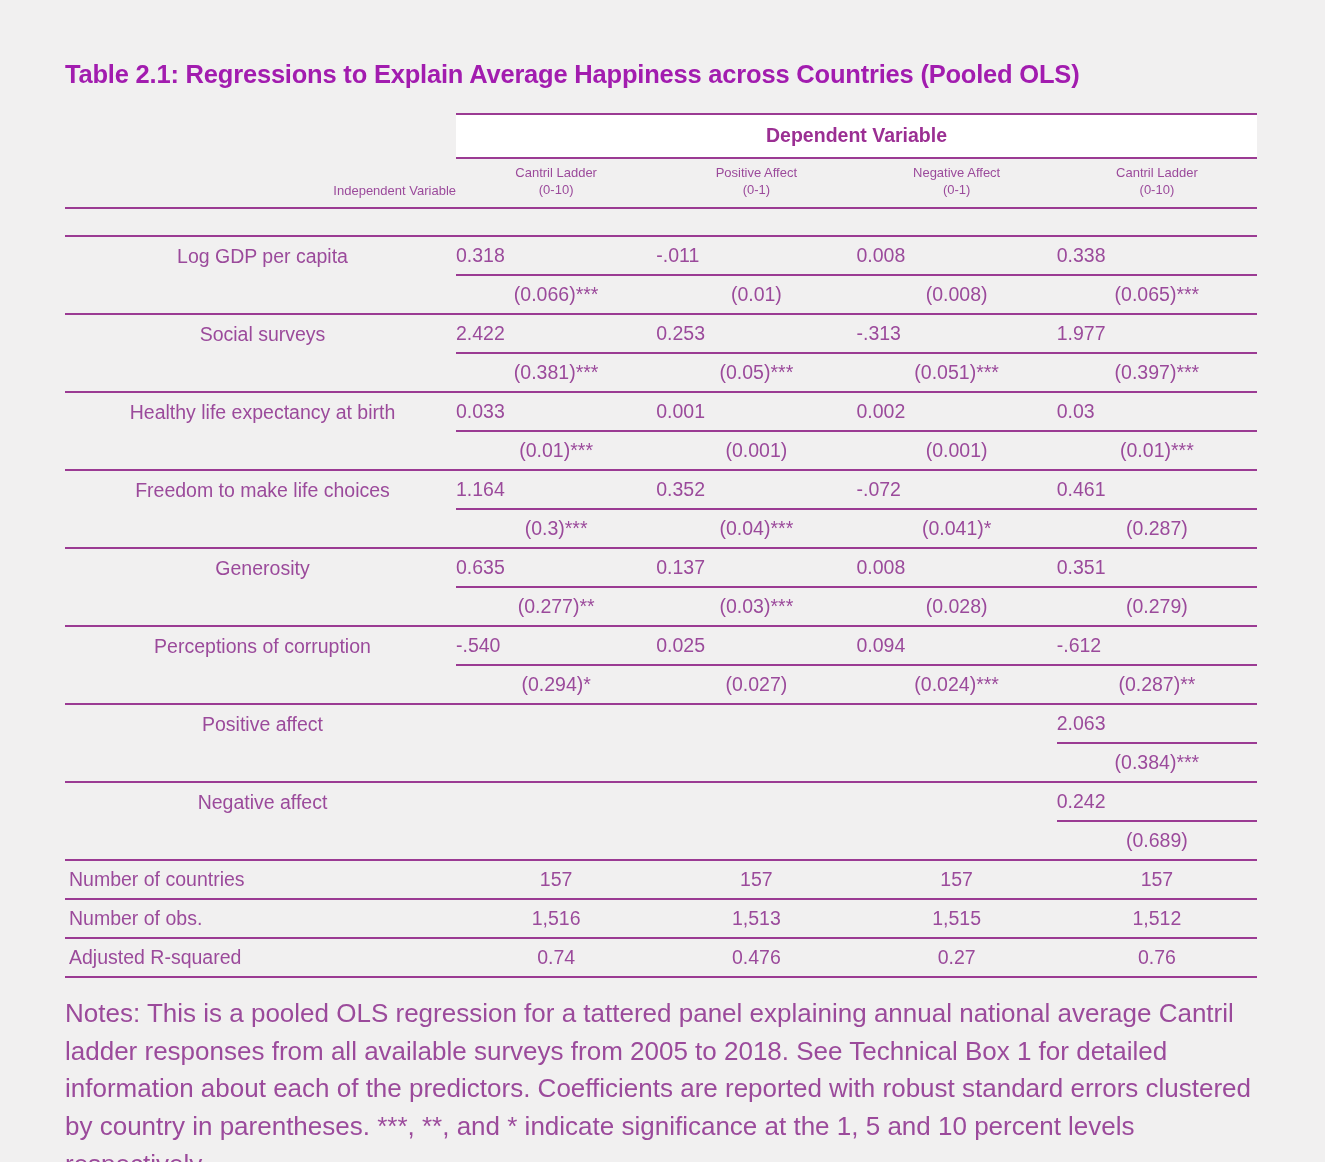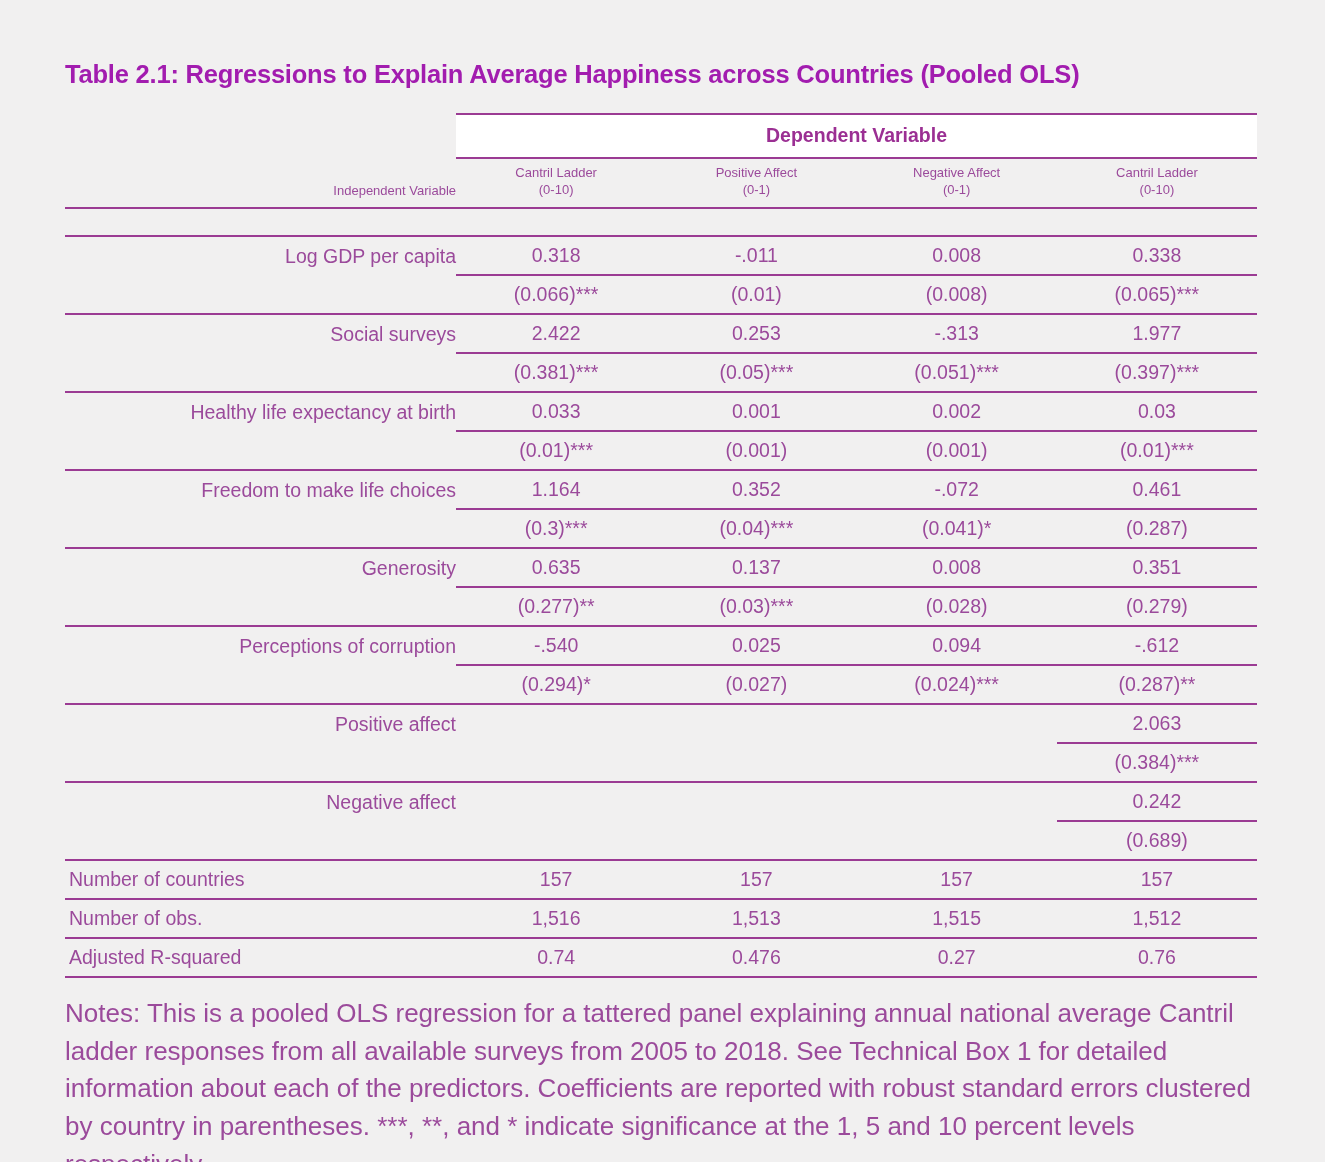--- a/index.html
+++ b/index.html
@@ -85,26 +85,25 @@
     border: none;
     padding: 0;
   }
 
   
   tr.coef td {
     padding: 7px 0 7px 0;
     border-top: 2px solid #9b3b93;
   }
   tr.coef td.lab {
-    text-align: right;
+    text-align: center;
     padding-left: 4px;
     margin-left: 24px;
   }
   tr.coef td.c {
-    text-align: center;
     margin-top: 40px;
   }
 
   
   tr.se td {
     padding: 7px 0 7px 0;
     border: none;
   }
   tr.se td.lab { border: none; }
   tr.se td.c {

